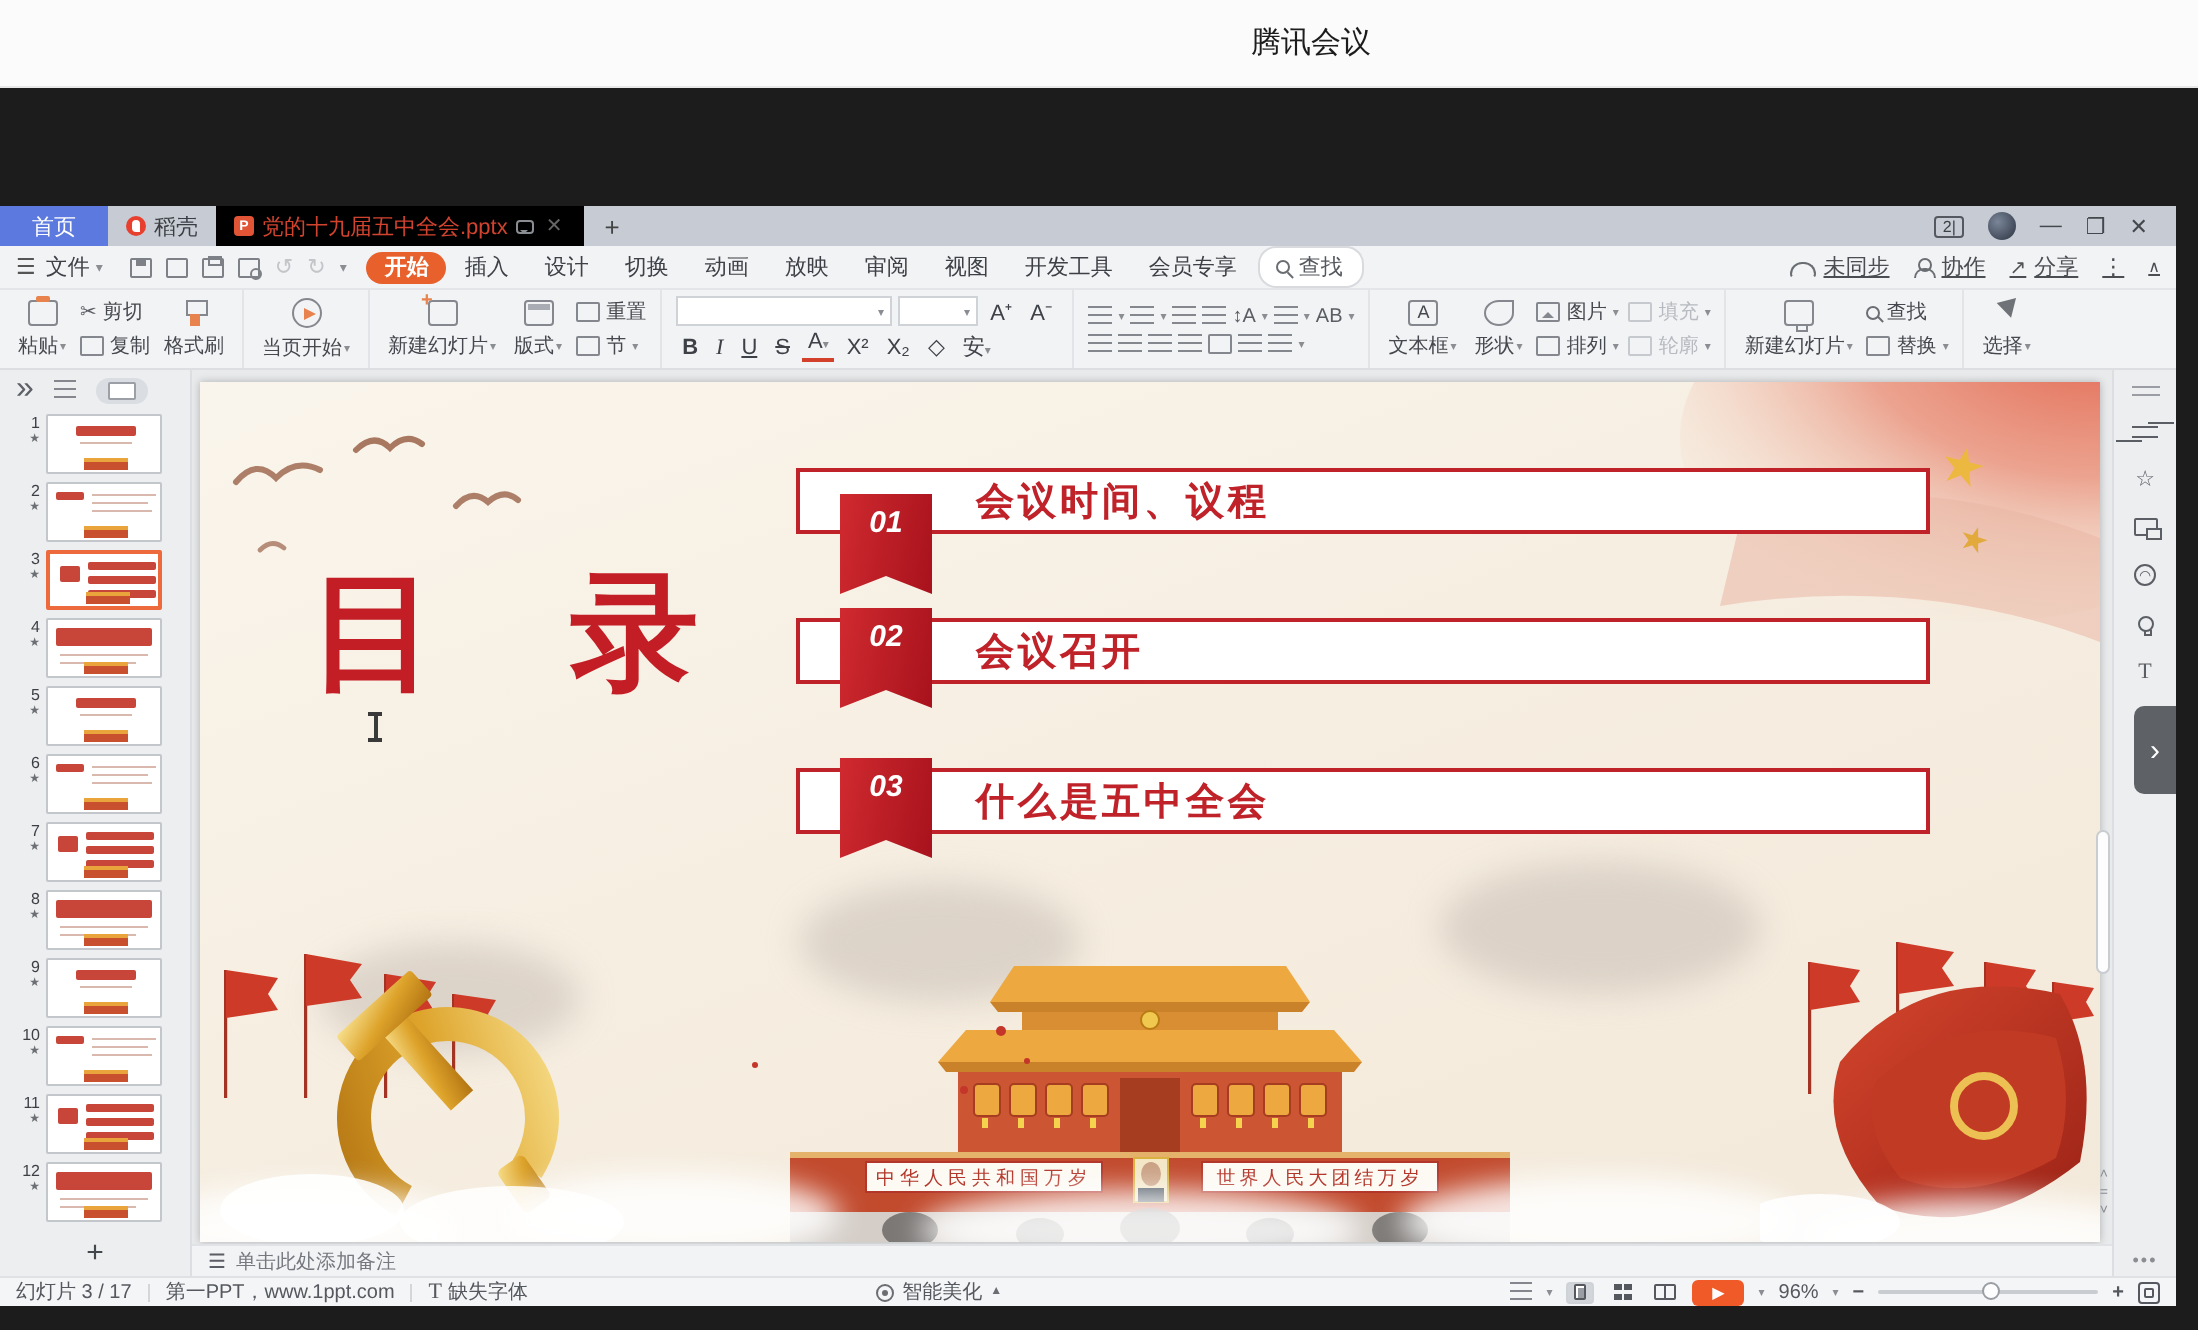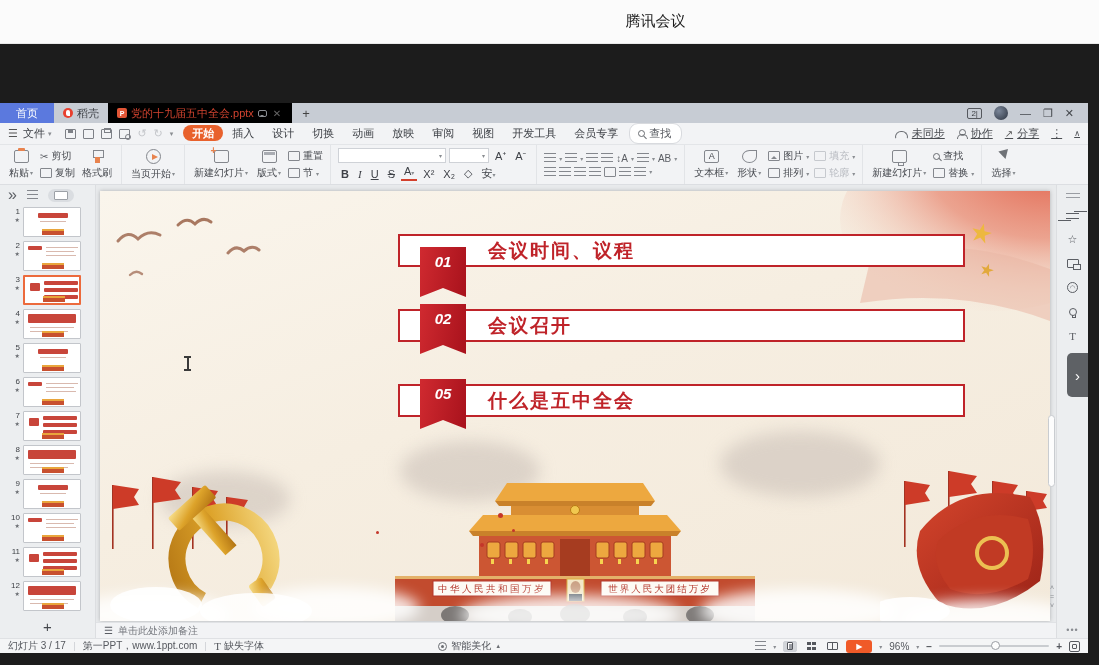--- a/index.html
+++ b/index.html
@@ -618,20 +618,21 @@
 
               <svg style="left:10px;top:22px;" width="190" height="90" viewBox="0 0 190 90">
                 <g stroke="#9a6148" stroke-width="3" fill="none" stroke-linecap="round">
                   <path d="M8 28 q10 -12 20 -2 q10 -10 22 -4" opacity=".8"></path>
                   <path d="M68 12 q9 -9 17 -1 q8 -8 16 -2" opacity=".85"></path>
                   <path d="M118 40 q8 -9 16 -2 q8 -7 15 -1" opacity=".8"></path>
                   <path d="M20 62 q6 -6 12 -1" opacity=".7" stroke-width="2.4"></path>
                 </g>
               </svg>
 
+              <div class="slide-title">目 录</div>
               <div class="ibeam"></div>
 
               <div id="tocHost">
                   <div class="toc-row">
                     <div class="toc-bar" style="top:43px">
                       <span class="toc-text">会议时间、议程</span>
                     </div>
                     <div class="toc-ribbon" style="top:56px">
                       <span class="toc-num">01</span>
                     </div>
@@ -642,21 +643,21 @@
                     </div>
                     <div class="toc-ribbon" style="top:113px">
                       <span class="toc-num">02</span>
                     </div>
                   </div>
                   <div class="toc-row">
                     <div class="toc-bar" style="top:193px">
                       <span class="toc-text">什么是五中全会</span>
                     </div>
                     <div class="toc-ribbon" style="top:188px">
-                      <span class="toc-num">05</span>
+                      <span class="toc-num">03</span>
                     </div>
                   </div>
                 </div>
 
               <div class="cloudg" style="left:300px;top:250px;width:140px;height:60px;"></div>
               <div class="cloudg" style="left:620px;top:240px;width:160px;height:66px;"></div>
               <div class="cloudg" style="left:60px;top:280px;width:130px;height:56px;"></div>
 
               <svg style="left:0;top:280px;" width="150" height="90" viewBox="0 0 150 90">
                 <g fill="#cd3b28">

